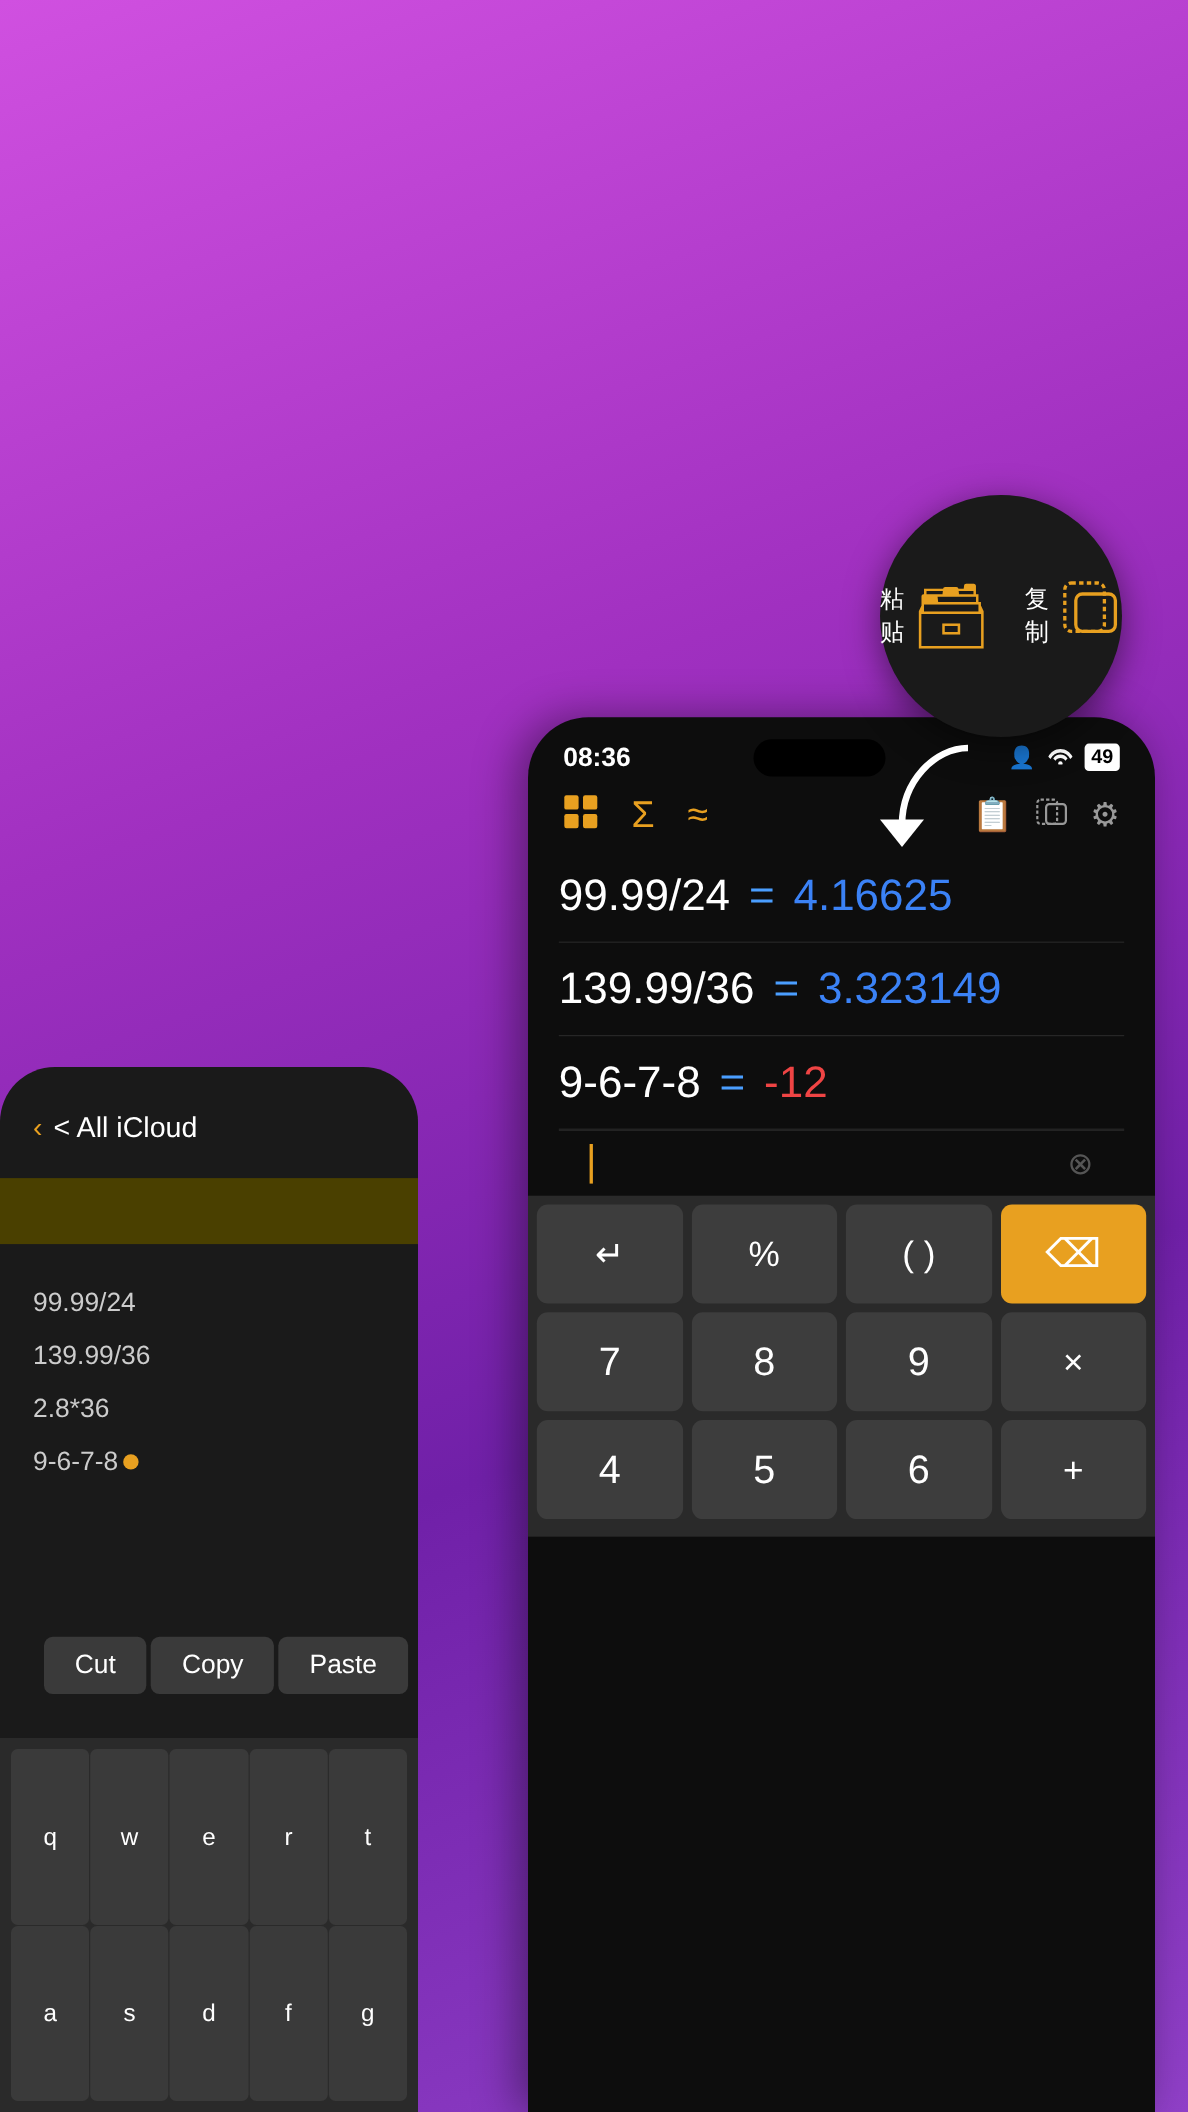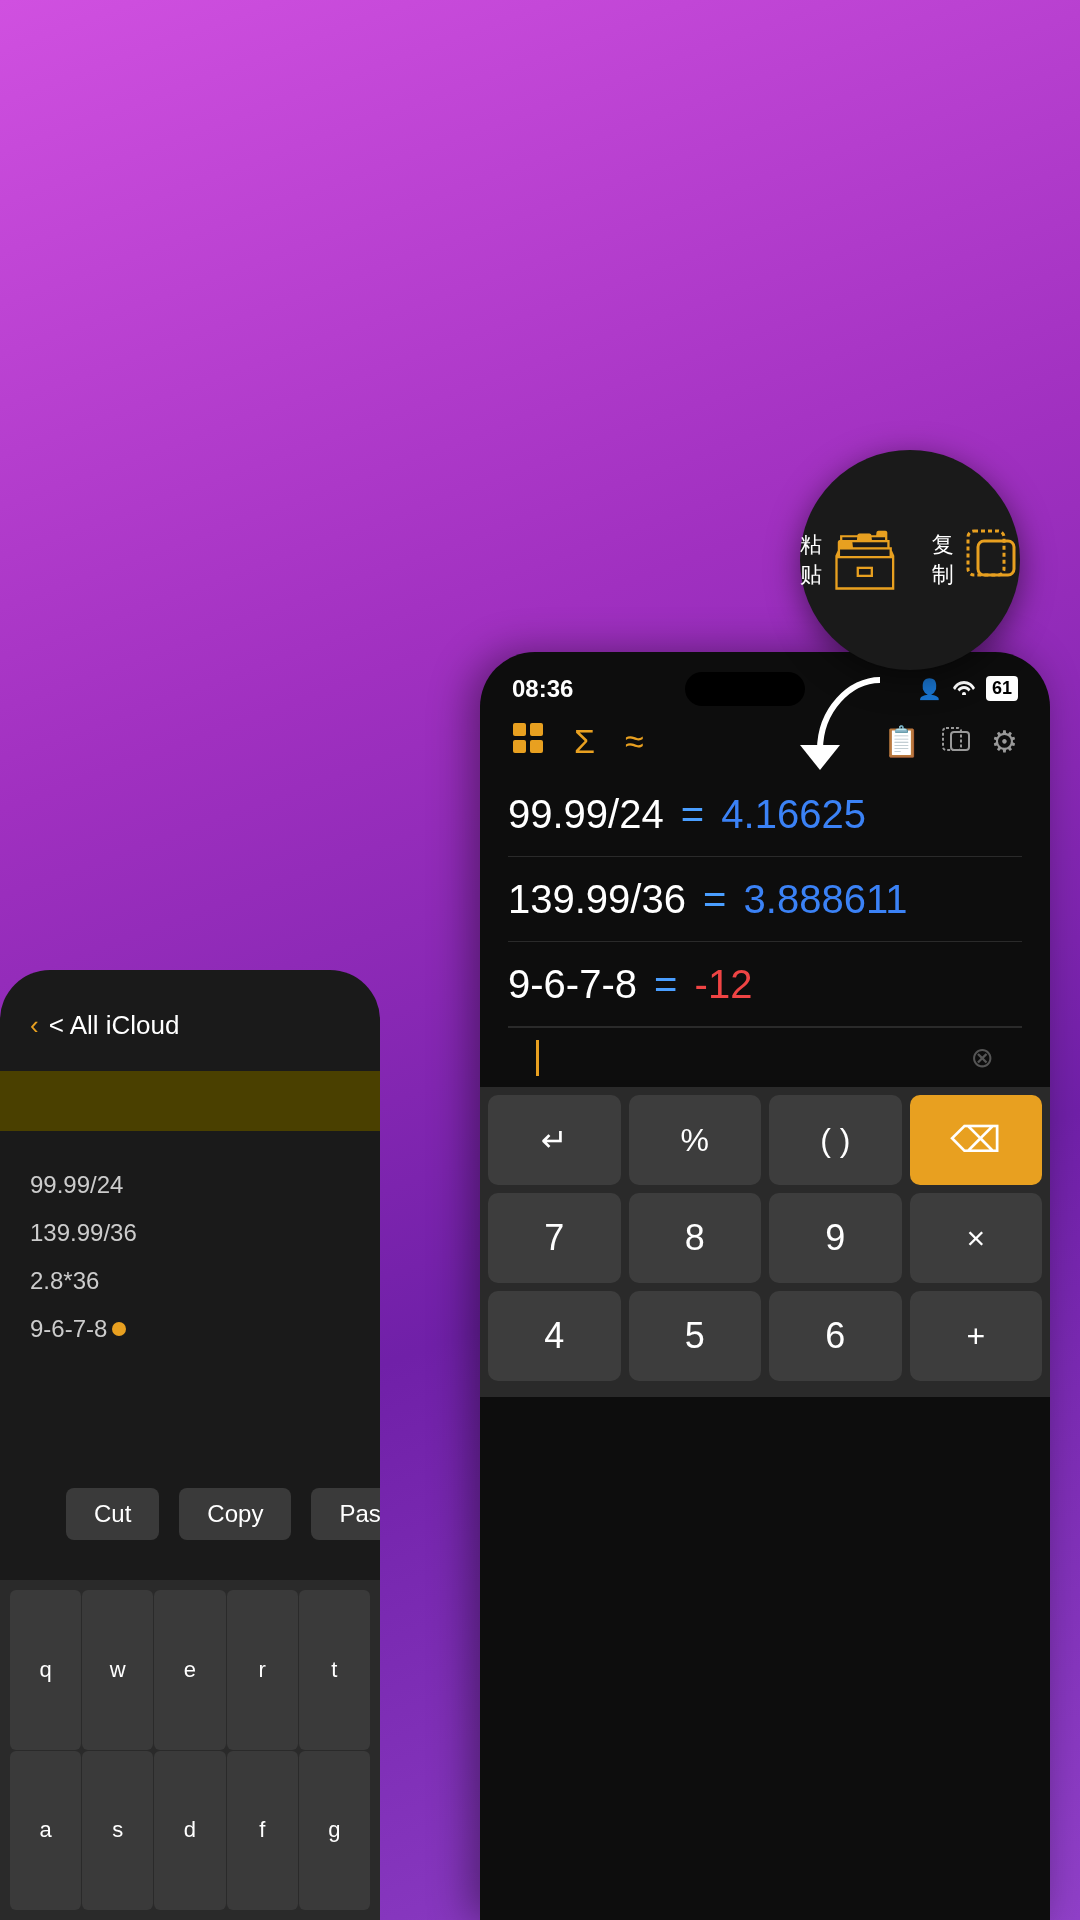--- a/index.html
+++ b/index.html
@@ -122,23 +122,22 @@
       border-radius: 50%;
       margin-left: 5px;
     }
 
     
     .cut-copy-paste {
       position: absolute;
       bottom: 380px;
       left: 40px;
       display: flex;
-      gap: 20px;
+      gap: 4px;
       z-index: 10;
-      margin-left: 26px;
     }
     .ccp-btn {
       background: #3a3a3a;
       color: #fff;
       font-size: 24px;
       padding: 12px 28px;
       border-radius: 8px;
     }
 
     
@@ -388,21 +387,21 @@
     <div style="width:120px;height:34px;background:#000;border-radius:17px;"></div>
     <div class="status-icons">
       <span class="status-icon">👤</span>
       <span class="status-icon">
         <svg width="24" height="18" viewBox="0 0 24 18">
             <path d="M12 4 C7 4 3 7 1 11 L3 13 C5 9 8 7 12 7 C16 7 19 9 21 13 L23 11 C21 7 17 4 12 4Z" fill="white"></path>
             <path d="M12 9 C9 9 7 10.5 5.5 12.5 L7.5 14.5 C8.5 13 10 12 12 12 C14 12 15.5 13 16.5 14.5 L18.5 12.5 C17 10.5 15 9 12 9Z" fill="white"></path>
             <circle cx="12" cy="17" r="2" fill="white"></circle>
           </svg>
       </span>
-      <div class="battery-icon">61</div>
+      <div class="battery-icon">49</div>
     </div>
   </div>
 
   <div class="app-toolbar">
     <div class="toolbar-left">
       <span class="toolbar-icon" style="font-size:32px;">
         <svg width="32" height="32" viewBox="0 0 32 32">
             <rect x="1" y="1" width="13" height="13" rx="2" fill="#e8a020"></rect>
             <rect x="18" y="1" width="13" height="13" rx="2" fill="#e8a020"></rect>
             <rect x="1" y="18" width="13" height="13" rx="2" fill="#e8a020"></rect>
@@ -428,21 +427,21 @@
 
     <div class="calc-row">
       <span class="num-white">99.99/24</span>
       <span class="eq">=</span>
       <span class="result">4.16625</span>
     </div>
 
     <div class="calc-row">
       <span class="num-white">139.99/36</span>
       <span class="eq">=</span>
-      <span class="result">3.888611</span>
+      <span class="result">3.323149</span>
     </div>
 
 
 
     <div class="calc-row">
       <span class="num-white">9-6-7-8</span>
       <span class="eq">=</span>
       <span class="result-neg">-12</span>
     </div>
 

